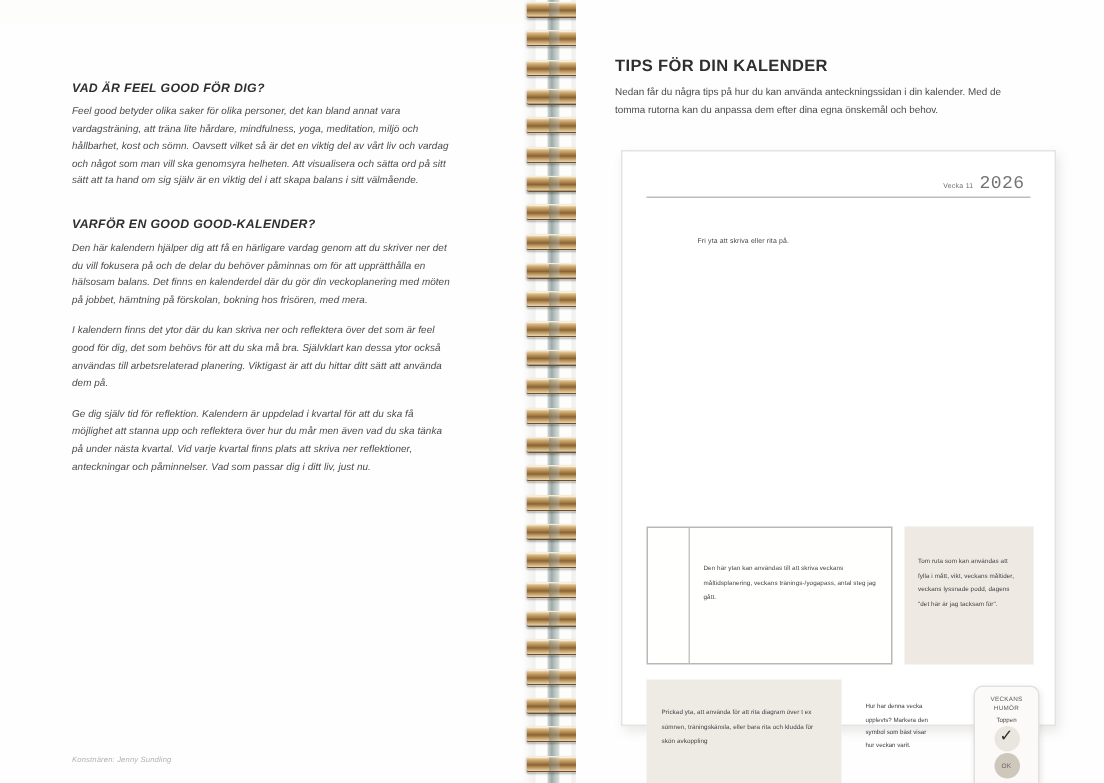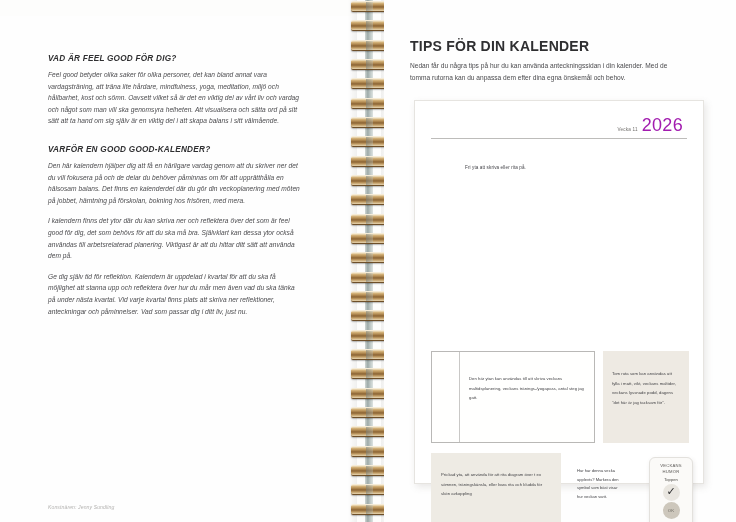--- a/index.html
+++ b/index.html
@@ -96,21 +96,21 @@
 
   
   .page-right {
     position: absolute;
     left: 384px; top: 0;
     width: 352px; height: 522px;
     background: #fefefe;
     padding: 38px 32px 0 26px;
   }
   .tips-heading {
-    font-size: 14px;
+    font-size: 11px;
     font-weight: 700;
     letter-spacing: .24px;
     color: #2f2f31;
     margin-bottom: 6px;
   }
   .tips-copy {
     font-size: 6.6px;
     line-height: 11.6px;
     color: #4a4a4d;
     max-width: 268px;
@@ -132,23 +132,24 @@
     justify-content: flex-end;
     gap: 4px;
     padding-right: 4px;
   }
   .pv-weeklabel {
     font-size: 4.6px;
     color: #6f6d6a;
     letter-spacing: .2px;
   }
   .pv-year {
-    font-size: 18px;
-    color: #a21caf;
+    font-size: 12px;
+    color: #737373;
     letter-spacing: .3px;
+    font-family: Liberation Mono, monospace;
   }
   .pv-rule {
     margin-top: 2px;
     height: .8px;
     background: #bdbcba;
   }
   .pv-freetext {
     margin: 26px 0 0 34px;
     font-size: 4.6px;
     color: #45454a;

